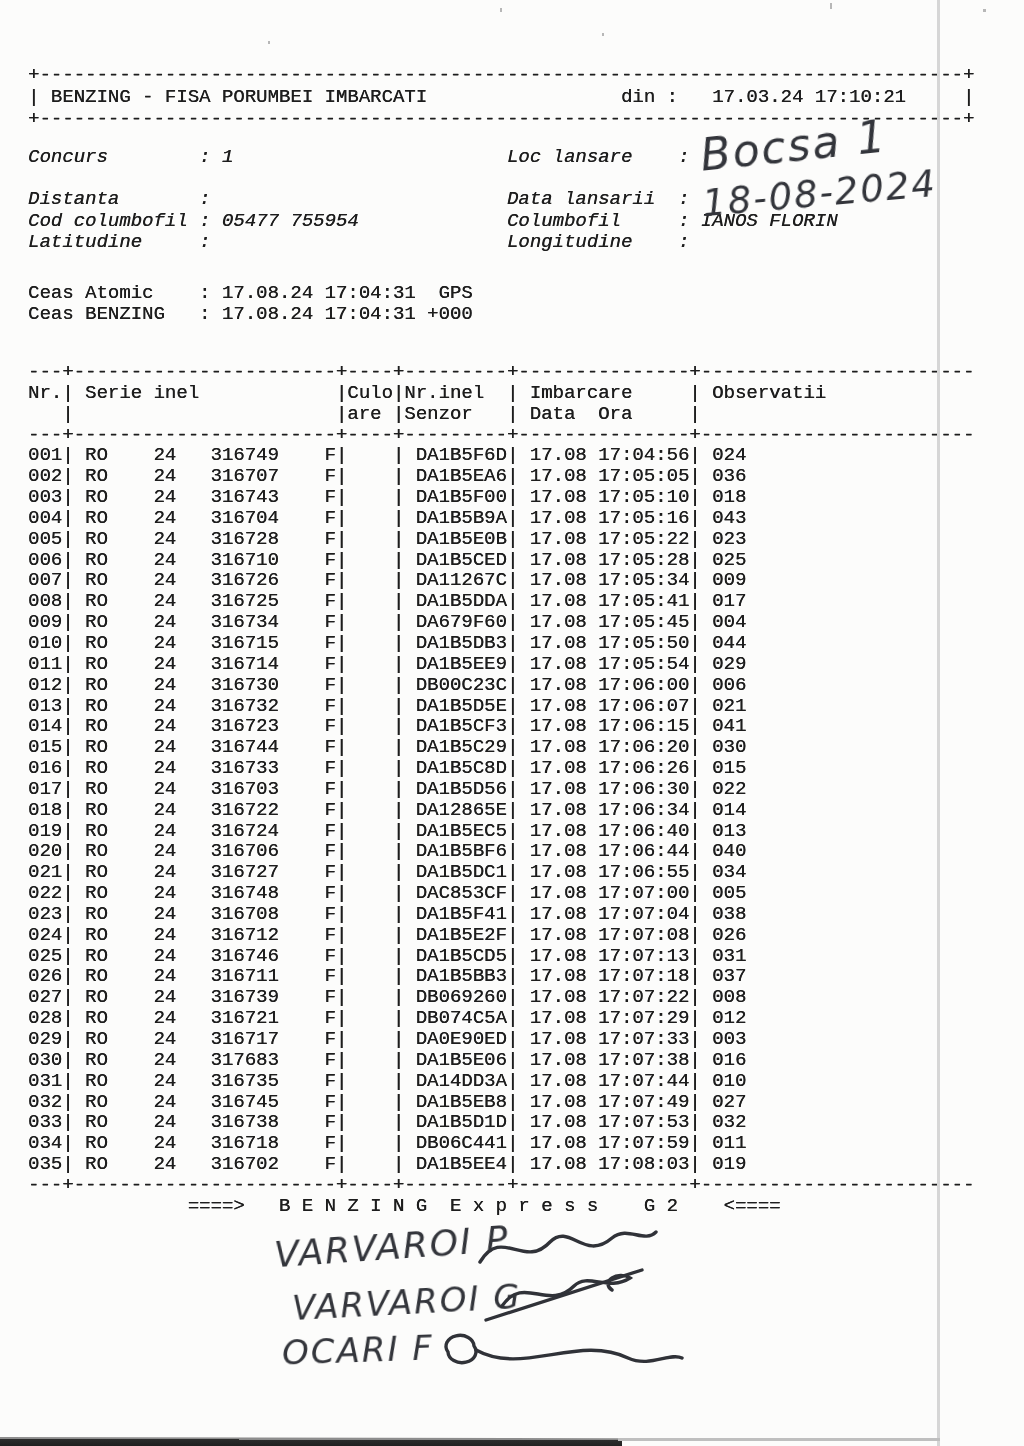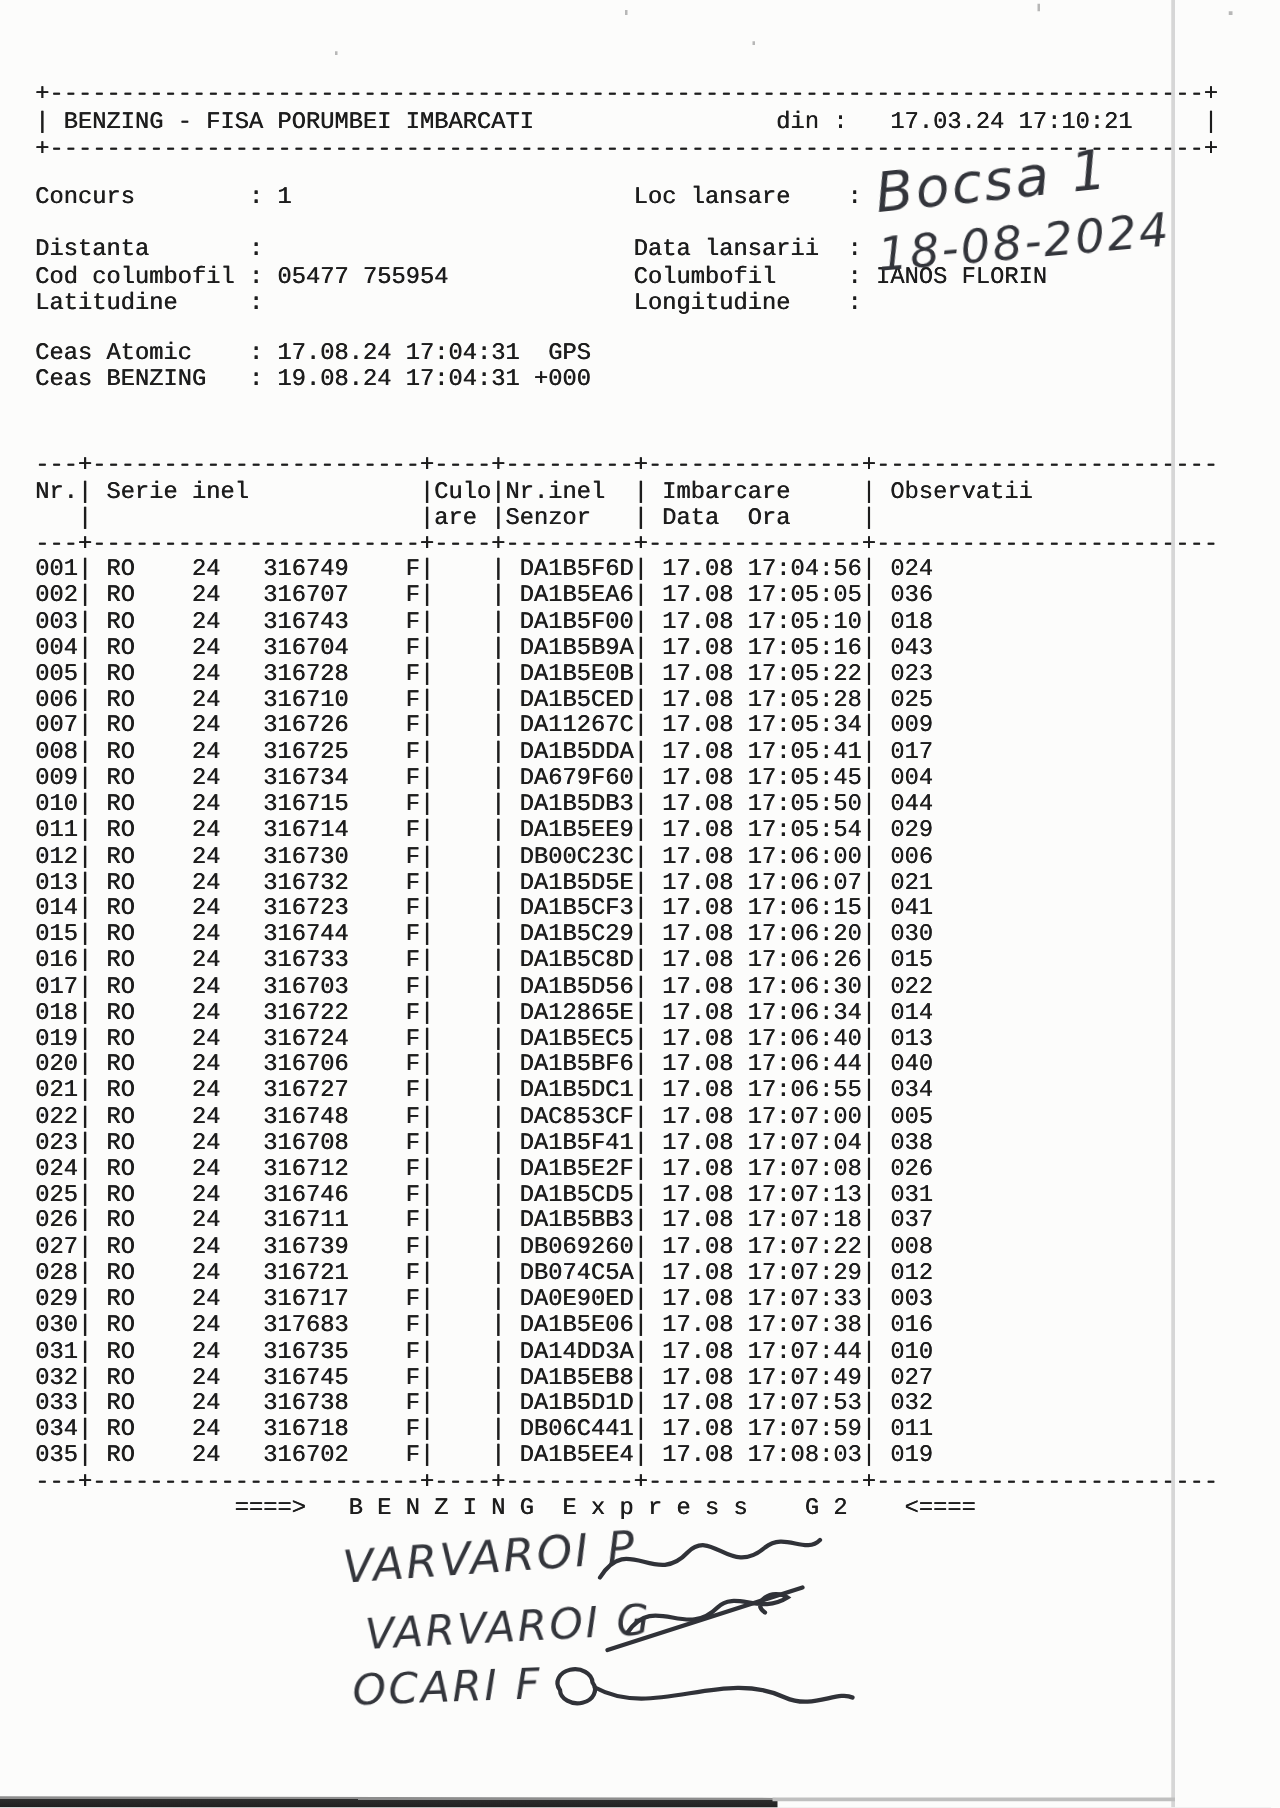--- a/index.html
+++ b/index.html
@@ -8,22 +8,22 @@
     font-family:"Liberation Mono",monospace;color:#1d1d1d;
   }
   .sec{
     position:absolute;left:28px;white-space:pre;font-size:19px;
     filter:blur(0.25px);
     text-shadow:0.3px 0 0 currentColor;
   }
   #sec-header{top:64px;}
   #sec-header .doc-line{height:22px;line-height:22px;}
   #sec-meta{top:147px;}
-  #sec-meta .doc-line{height:21.2px;line-height:21.2px;}
-  #sec-clock{top:272px;text-align:right;}
+  #sec-meta .doc-line{height:21.2px;line-height:21.2px;font-style:italic;}
+  #sec-clock{top:283px;text-align:right;}
   #sec-clock .doc-line{height:21.3px;line-height:21.3px;}
   #sec-table{top:362px;}
   #sec-table .doc-line{height:20.85px;line-height:20.85px;}
   .hand{
     position:absolute;font-family:"DejaVu Sans",sans-serif;font-style:italic;
     color:#33353b;white-space:nowrap;letter-spacing:2px;filter:blur(0.2px);
   }
   .sig-svg{position:absolute;overflow:visible;}
   .sig-svg path{stroke:#303238;stroke-width:3.4;fill:none;stroke-linecap:round;}
   .scan-vline{position:absolute;top:0;height:1446px;width:3px;background:#d6d6d6;}
@@ -35,21 +35,21 @@
   .scan-bar-thin{position:absolute;left:618px;top:1438px;width:322px;height:3px;background:#bfbfbf;}
   .speck{position:absolute;background:#9a9a9a;opacity:.7;}
 </style>
 </head>
 <body>
 
 <div class="page">
 
   <div class="sec" id="sec-header"><div class="doc-line">+---------------------------------------------------------------------------------+</div><div class="doc-line">| BENZING - FISA PORUMBEI IMBARCATI                 din :   17.03.24 17:10:21     |</div><div class="doc-line">+---------------------------------------------------------------------------------+</div></div>
   <div class="sec" id="sec-meta"><div class="doc-line">Concurs        : 1                        Loc lansare    :</div><div class="doc-line"></div><div class="doc-line">Distanta       :                          Data lansarii  :</div><div class="doc-line">Cod columbofil : 05477 755954             Columbofil     : IANOS FLORIN</div><div class="doc-line">Latitudine     :                          Longitudine    :</div></div>
-  <div class="sec" id="sec-clock"><div class="doc-line">Ceas Atomic    : 17.08.24 17:04:31  GPS</div><div class="doc-line">Ceas BENZING   : 19.08.24 17:04:31 +000</div></div>
+  <div class="sec" id="sec-clock"><div class="doc-line">Ceas Atomic    : 17.08.24 17:04:31  GPS</div><div class="doc-line">Ceas BENZING   : 17.08.24 17:04:31 +000</div></div>
   <div class="sec" id="sec-table"><div class="doc-line">---+-----------------------+----+---------+---------------+------------------------</div><div class="doc-line">Nr.| Serie inel            |Culo|Nr.inel  | Imbarcare     | Observatii</div><div class="doc-line">   |                       |are |Senzor   | Data  Ora     |</div><div class="doc-line">---+-----------------------+----+---------+---------------+------------------------</div><div class="doc-line">001| RO    24   316749    F|    | DA1B5F6D| 17.08 17:04:56| 024</div><div class="doc-line">002| RO    24   316707    F|    | DA1B5EA6| 17.08 17:05:05| 036</div><div class="doc-line">003| RO    24   316743    F|    | DA1B5F00| 17.08 17:05:10| 018</div><div class="doc-line">004| RO    24   316704    F|    | DA1B5B9A| 17.08 17:05:16| 043</div><div class="doc-line">005| RO    24   316728    F|    | DA1B5E0B| 17.08 17:05:22| 023</div><div class="doc-line">006| RO    24   316710    F|    | DA1B5CED| 17.08 17:05:28| 025</div><div class="doc-line">007| RO    24   316726    F|    | DA11267C| 17.08 17:05:34| 009</div><div class="doc-line">008| RO    24   316725    F|    | DA1B5DDA| 17.08 17:05:41| 017</div><div class="doc-line">009| RO    24   316734    F|    | DA679F60| 17.08 17:05:45| 004</div><div class="doc-line">010| RO    24   316715    F|    | DA1B5DB3| 17.08 17:05:50| 044</div><div class="doc-line">011| RO    24   316714    F|    | DA1B5EE9| 17.08 17:05:54| 029</div><div class="doc-line">012| RO    24   316730    F|    | DB00C23C| 17.08 17:06:00| 006</div><div class="doc-line">013| RO    24   316732    F|    | DA1B5D5E| 17.08 17:06:07| 021</div><div class="doc-line">014| RO    24   316723    F|    | DA1B5CF3| 17.08 17:06:15| 041</div><div class="doc-line">015| RO    24   316744    F|    | DA1B5C29| 17.08 17:06:20| 030</div><div class="doc-line">016| RO    24   316733    F|    | DA1B5C8D| 17.08 17:06:26| 015</div><div class="doc-line">017| RO    24   316703    F|    | DA1B5D56| 17.08 17:06:30| 022</div><div class="doc-line">018| RO    24   316722    F|    | DA12865E| 17.08 17:06:34| 014</div><div class="doc-line">019| RO    24   316724    F|    | DA1B5EC5| 17.08 17:06:40| 013</div><div class="doc-line">020| RO    24   316706    F|    | DA1B5BF6| 17.08 17:06:44| 040</div><div class="doc-line">021| RO    24   316727    F|    | DA1B5DC1| 17.08 17:06:55| 034</div><div class="doc-line">022| RO    24   316748    F|    | DAC853CF| 17.08 17:07:00| 005</div><div class="doc-line">023| RO    24   316708    F|    | DA1B5F41| 17.08 17:07:04| 038</div><div class="doc-line">024| RO    24   316712    F|    | DA1B5E2F| 17.08 17:07:08| 026</div><div class="doc-line">025| RO    24   316746    F|    | DA1B5CD5| 17.08 17:07:13| 031</div><div class="doc-line">026| RO    24   316711    F|    | DA1B5BB3| 17.08 17:07:18| 037</div><div class="doc-line">027| RO    24   316739    F|    | DB069260| 17.08 17:07:22| 008</div><div class="doc-line">028| RO    24   316721    F|    | DB074C5A| 17.08 17:07:29| 012</div><div class="doc-line">029| RO    24   316717    F|    | DA0E90ED| 17.08 17:07:33| 003</div><div class="doc-line">030| RO    24   317683    F|    | DA1B5E06| 17.08 17:07:38| 016</div><div class="doc-line">031| RO    24   316735    F|    | DA14DD3A| 17.08 17:07:44| 010</div><div class="doc-line">032| RO    24   316745    F|    | DA1B5EB8| 17.08 17:07:49| 027</div><div class="doc-line">033| RO    24   316738    F|    | DA1B5D1D| 17.08 17:07:53| 032</div><div class="doc-line">034| RO    24   316718    F|    | DB06C441| 17.08 17:07:59| 011</div><div class="doc-line">035| RO    24   316702    F|    | DA1B5EE4| 17.08 17:08:03| 019</div><div class="doc-line">---+-----------------------+----+---------+---------------+------------------------</div><div class="doc-line">              ====&gt;   B E N Z I N G  E x p r e s s    G 2    &lt;====</div></div>
 
   <div class="hand" style="left:700px;top:120px;font-size:44px;transform:rotate(-6deg);">Bocsa 1</div>
   <div class="hand" style="left:702px;top:172px;font-size:37px;transform:rotate(-5deg);">18-08-2024</div>
 
   <div class="hand" style="left:274px;top:1226px;font-size:36px;transform:rotate(-4deg);">VARVAROI P</div>
   <svg class="sig-svg" style="left:472px;top:1220px;" width="190" height="60" viewBox="0 0 190 60">
     <path d="M8,42 C30,6 52,50 78,22 C98,2 112,42 140,18 C156,5 172,24 184,12"></path>
   </svg>
 

